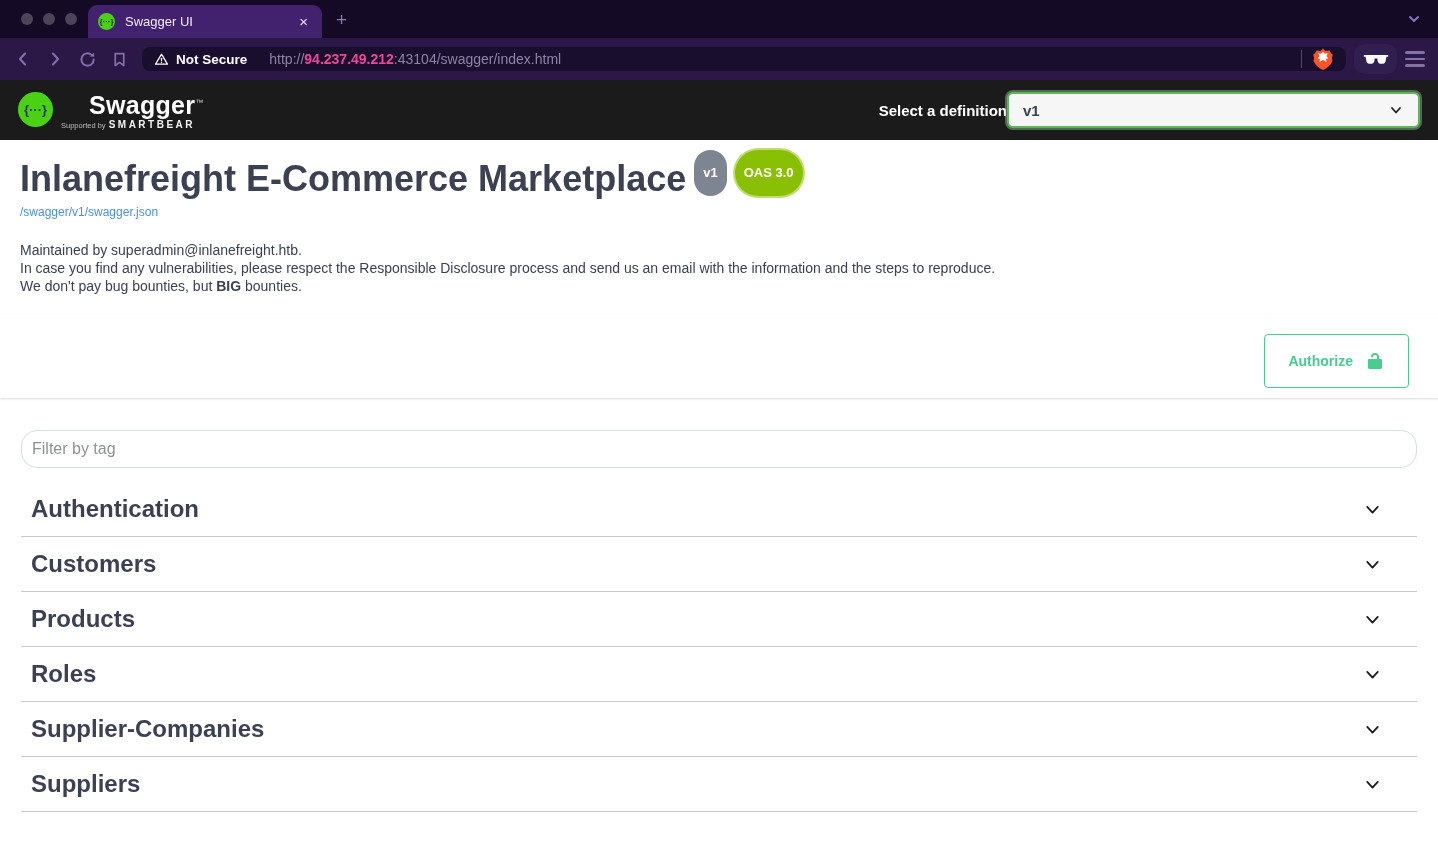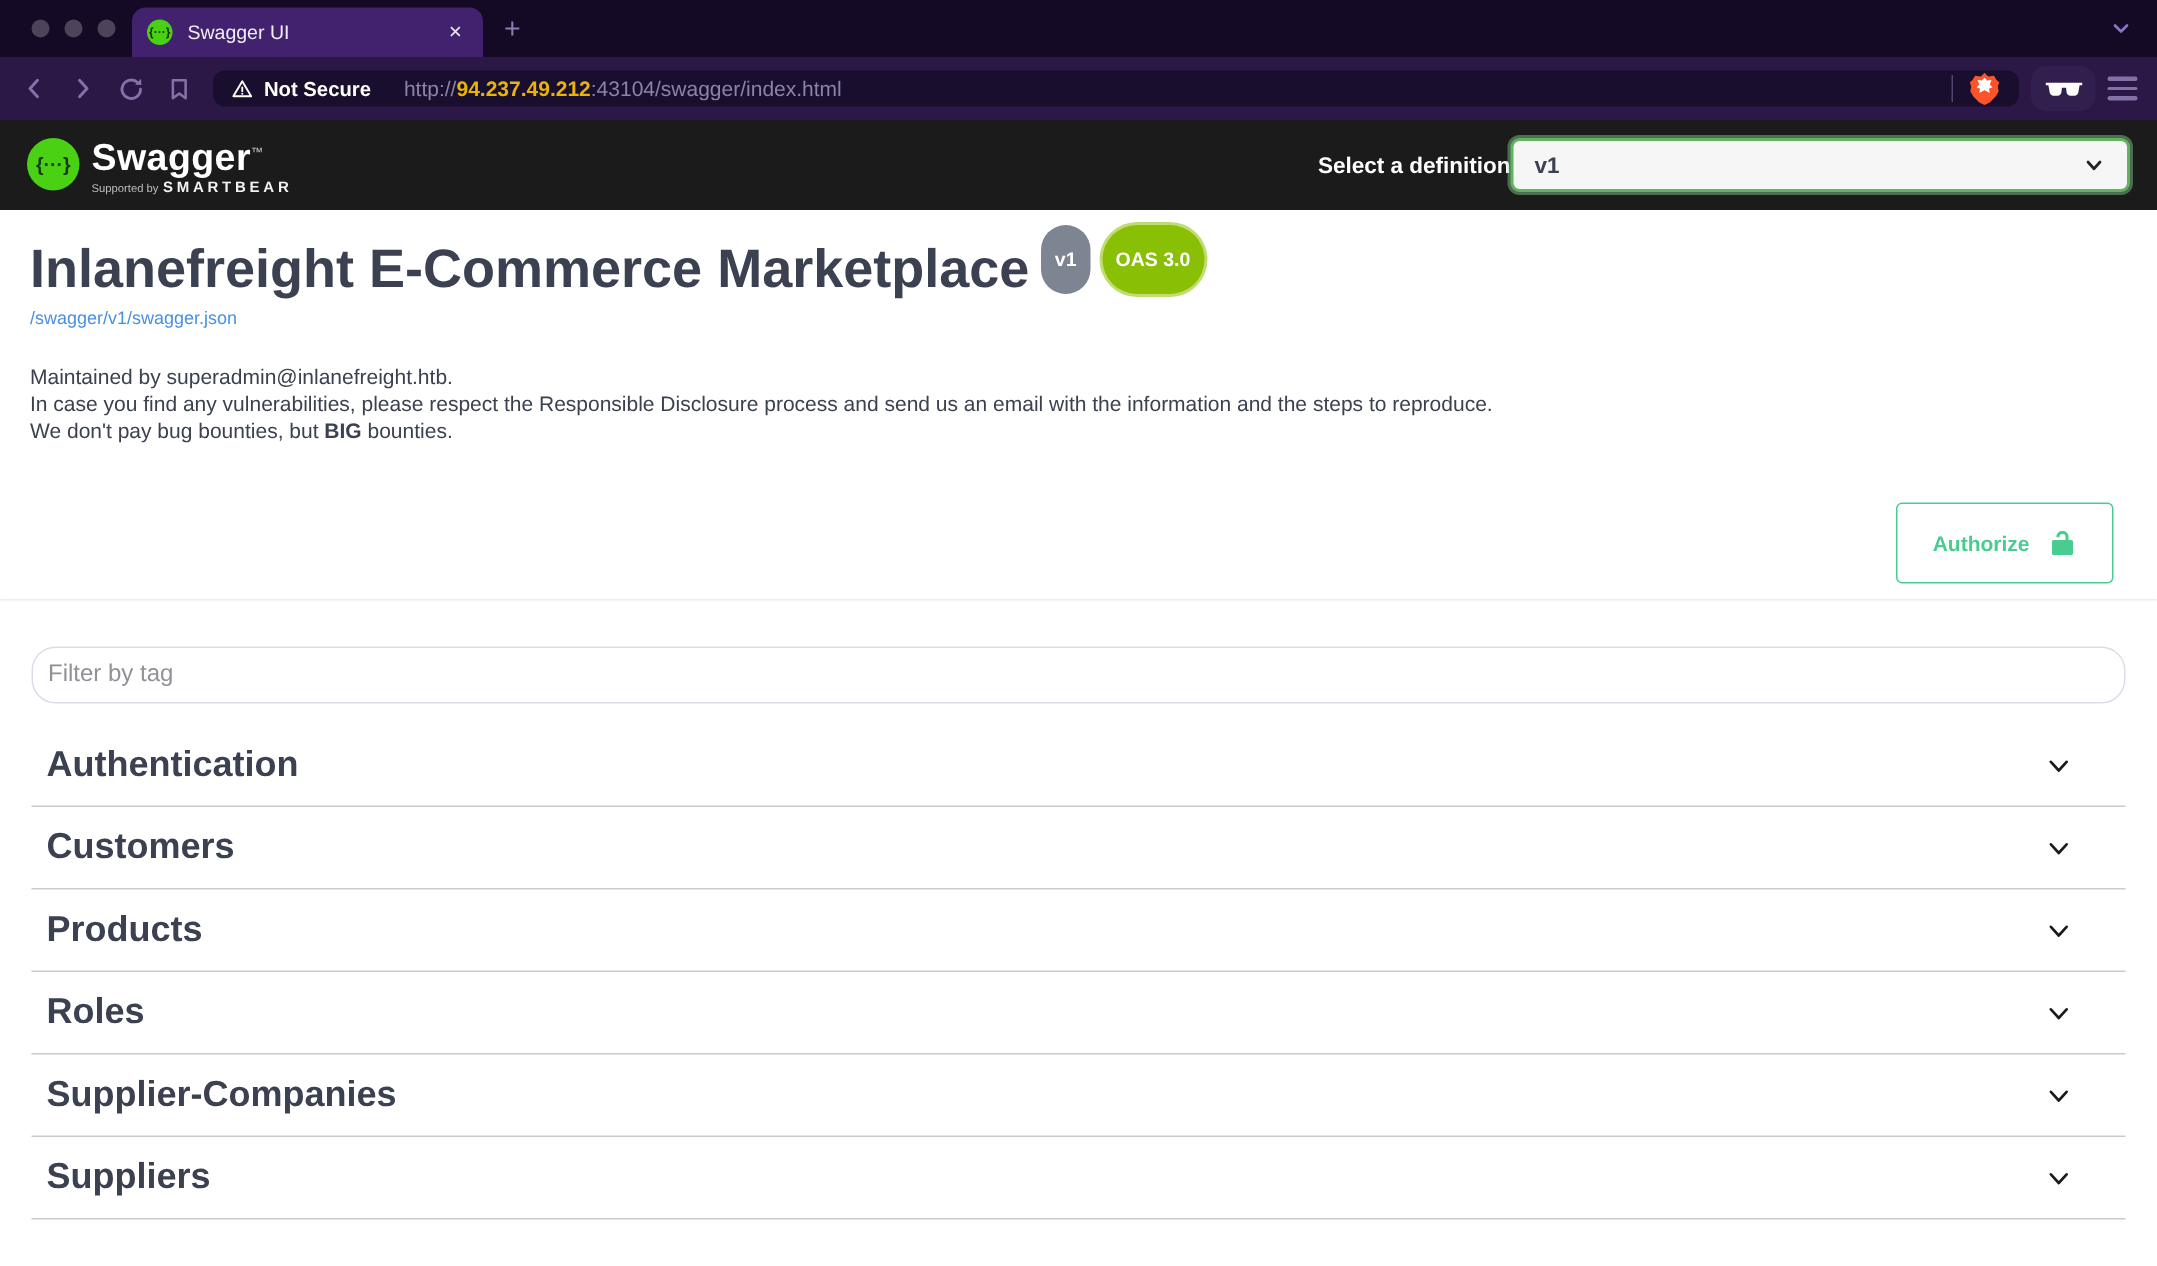--- a/index.html
+++ b/index.html
@@ -19,34 +19,34 @@
   .newtab { position:absolute; left:336px; top:9px; color:#8d7cb0; font-size:19px; }
   .tabbar-chevron { position:absolute; right:16px; top:11px; color:#8a74c4; }
 
   .toolbar { height:42px; background:#2b1847; display:flex; align-items:center; }
   .navicons { display:flex; align-items:center; gap:14px; margin-left:14px; color:#8372a8; }
   .navicons svg { display:block; }
   .urlbar { margin-left:14px; width:1204px; height:24px; background:#190e2d; border-radius:8px;
             display:flex; align-items:center; padding:0 12px; }
   .warn-chip { display:flex; align-items:center; gap:7px; color:#fff; font-size:13.5px; font-weight:700; }
   .url-text { font-size:14px; margin-left:22px; color:#8d83a5; white-space:nowrap; overflow:hidden; flex:1; }
-  .url-text .host { color:#eab308; font-weight:700; }
+  .url-text .host { color:#ec4899; font-weight:700; }
   .url-divider { width:1px; height:18px; background:#53456f; margin:0 10px 0 auto; }
   .glasses-btn { width:43px; height:30px; border-radius:10px; background:#31204f; margin-left:8px;
                  display:flex; align-items:center; justify-content:center; }
   .menu-btn { margin:0 10px 0 8px; display:flex; flex-direction:column; gap:4px; }
   .menu-btn span { width:20px; height:2.4px; background:#8372a8; border-radius:2px; display:block; }
 
   
   .swtopbar { height:60px; background:#1b1b1b; display:flex; align-items:center; padding:0 18px; }
   .swlogo { display:flex; align-items:center; }
   .swlogo-circle { width:35px; height:35px; border-radius:50%; background:#4ad114; color:#173b1a;
                    display:flex; align-items:center; justify-content:center; font-size:13px; font-weight:bold; }
   .swlogo-textblock { margin-left:8px; }
-  .swlogo-name { color:#ffffff; font-size:25px; font-weight:700; letter-spacing:.3px; line-height:25px; }
+  .swlogo-name { color:#ffffff; font-size:25px; font-weight:700; letter-spacing:.3px; line-height:25px;margin-left:28px; }
   .swlogo-tm { font-size:8px; vertical-align:super; font-weight:400; color:#cfcfcf; }
   .swlogo-sub { margin-top:1px; color:#bdbdbd; font-size:7.5px; }
   .swlogo-sub b { color:#f3f3f3; font-size:10px; letter-spacing:2.5px; margin-left:3px; }
   .def-area { margin-left:auto; display:flex; align-items:center; }
   .def-label { color:#ffffff; font-weight:700; font-size:15px; margin-right:0; }
   .def-select { width:413px; height:36px; background:#f6f6f6; border:2px solid #65b25e; border-radius:6px;
                 box-shadow:0 0 0 2px rgba(140,210,150,.45); display:flex; align-items:center;
                 padding:0 14px; font-size:15px; font-weight:700; color:#3b4151; }
   .def-select svg { margin-left:auto; }
 

